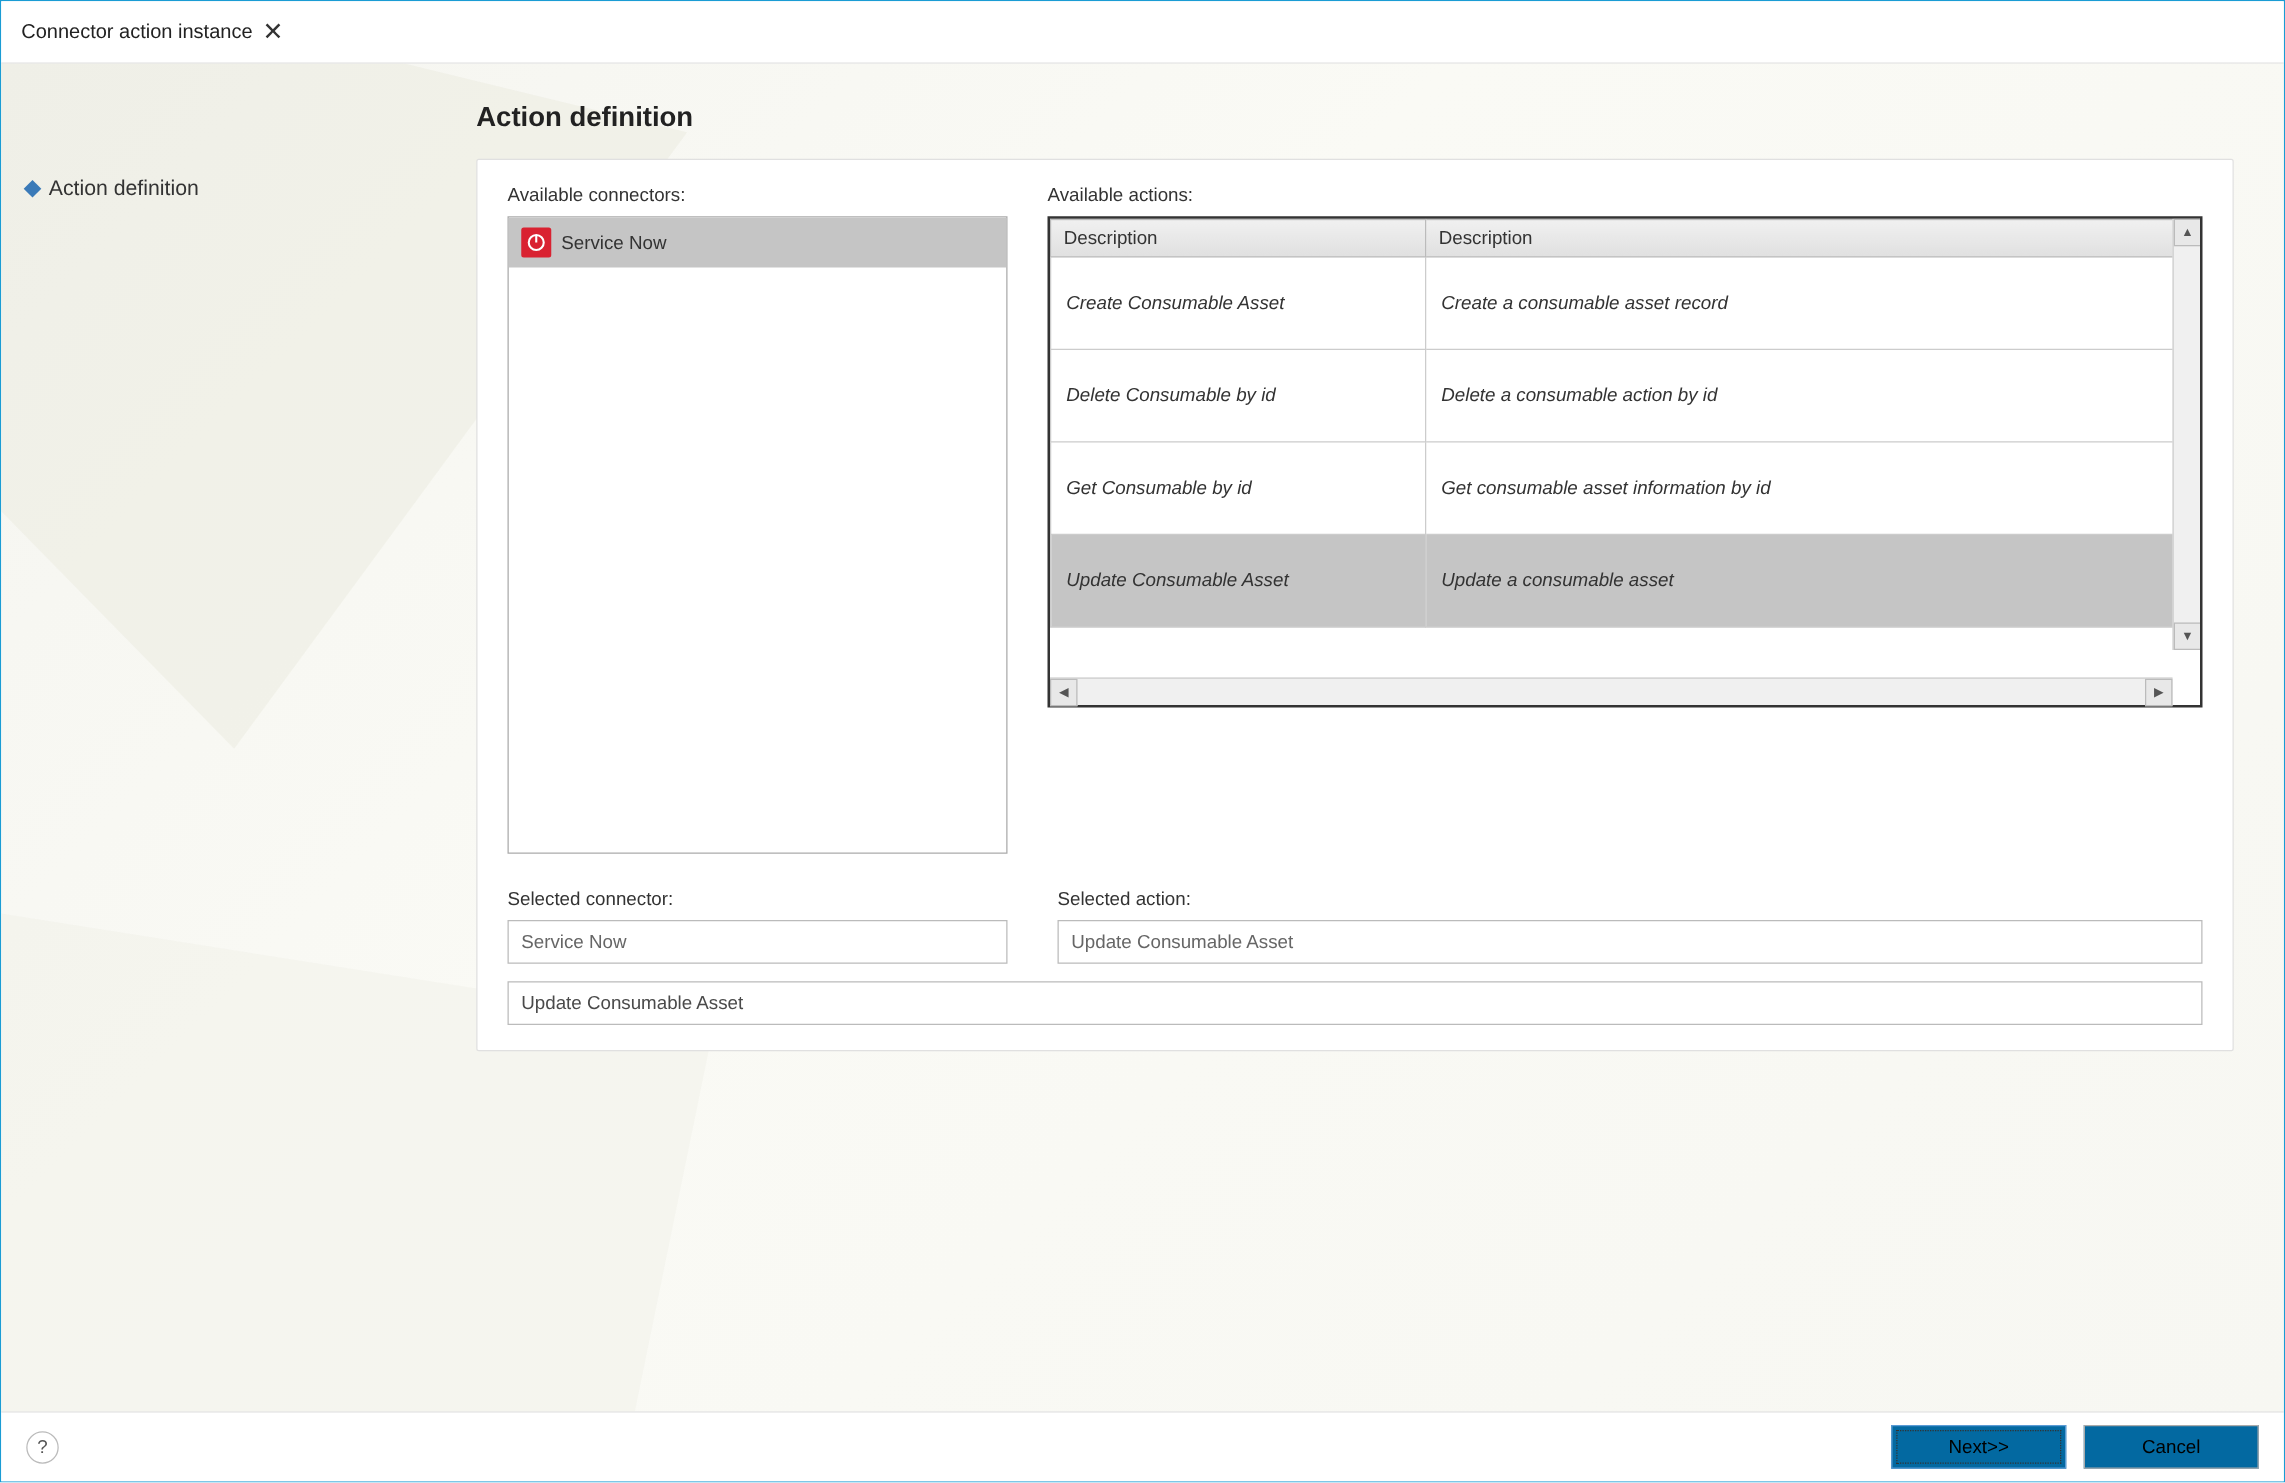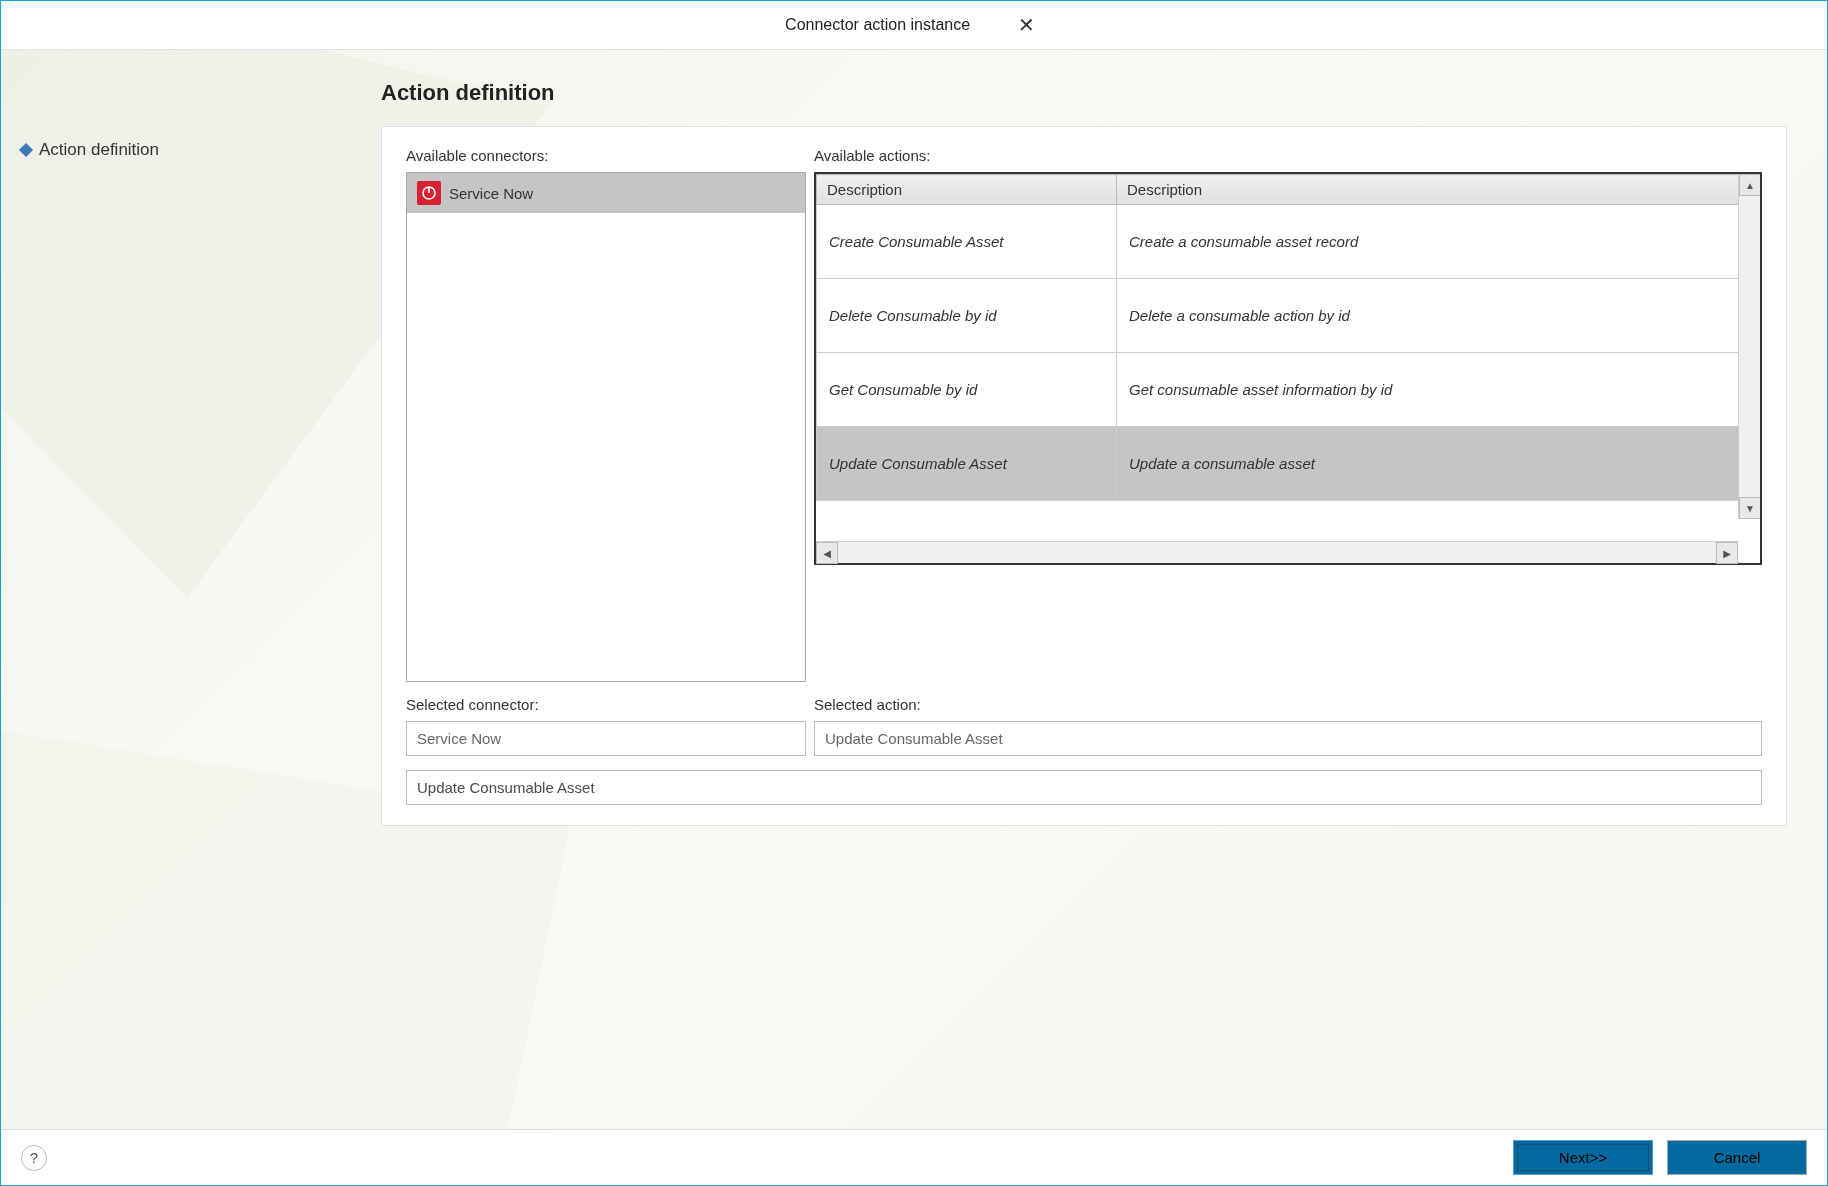--- a/index.html
+++ b/index.html
@@ -15,25 +15,24 @@
   .dialog {
     width: 100%;
     height: 100%;
     display: flex;
     flex-direction: column;
     border: 1px solid #1a9cd4;
   }
   .titlebar {
     display: flex;
     align-items: center;
-    justify-content: center;
+    justify-content: flex-start;
     padding: 8px 16px;
     background: #fff;
     border-bottom: 1px solid #e0e0e0;
-    gap: 40px;
   }
   .titlebar-title {
     font-size: 16px;
     color: #222;
   }
   .close-btn {
     font-size: 20px;
     color: #333;
     cursor: pointer;
     padding: 4px 8px;
@@ -112,21 +111,21 @@
   }
   .panel {
     background: #fff;
     border: 1px solid #e0e0e0;
     border-radius: 2px;
     padding: 20px 24px;
     flex: 0 0 auto;
   }
   .columns {
     display: flex;
-    gap: 8px;
+    gap: 32px;
   }
   .col-connectors {
     width: 400px;
     flex-shrink: 0;
   }
   .col-actions {
     flex: 1;
   }
   .field-label {
     font-size: 15px;
@@ -223,22 +222,22 @@
   .scroll-h {
     height: 22px;
     background: #f0f0f0;
     display: flex;
     justify-content: space-between;
     border-top: 1px solid #ccc;
     margin-right: 22px;
   }
   .row-fields {
     display: flex;
-    gap: 8px;
-    margin-top: 14px;
+    gap: 40px;
+    margin-top: 28px;
   }
   .field-group { flex: 0 0 400px; }
   .field-group.wide { flex: 1; }
   .text-input {
     width: 100%;
     border: 1px solid #bbb;
     padding: 8px 10px;
     font-size: 15px;
     color: #4a4a4a;
     background: #fff;

